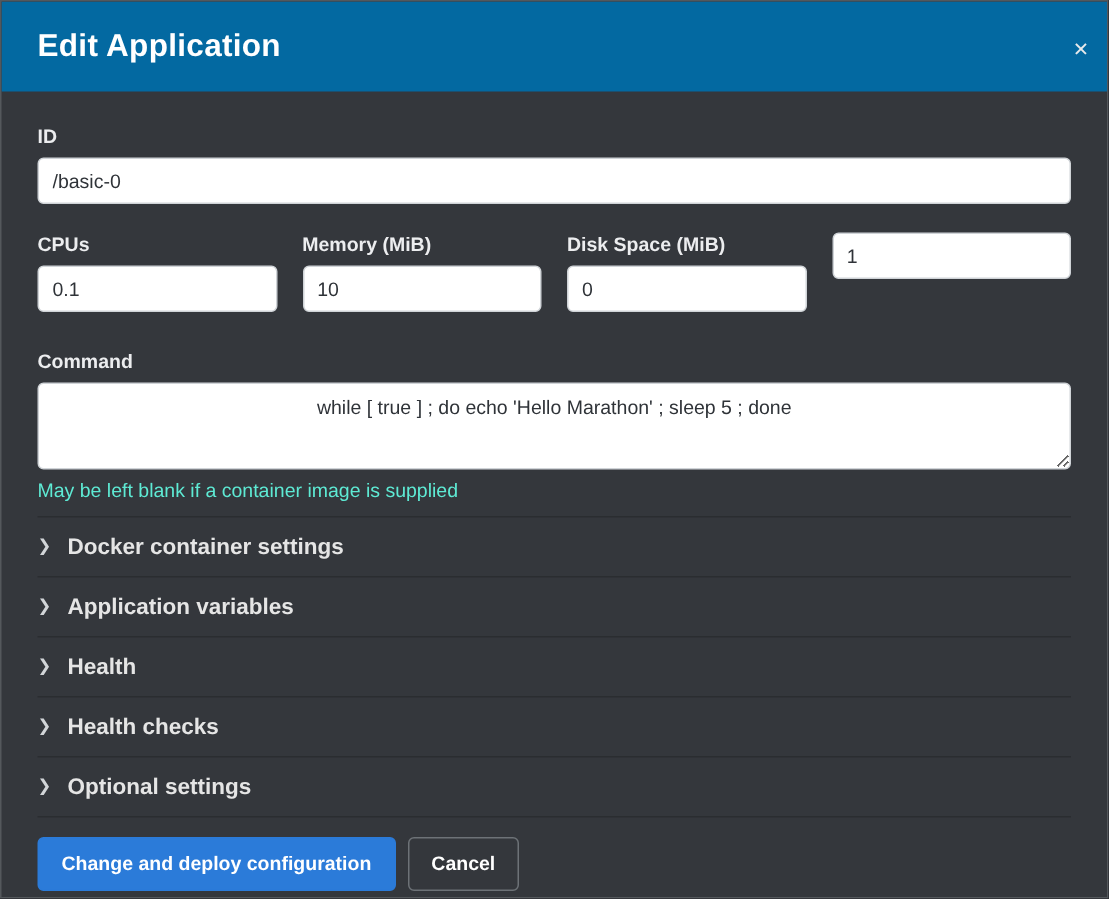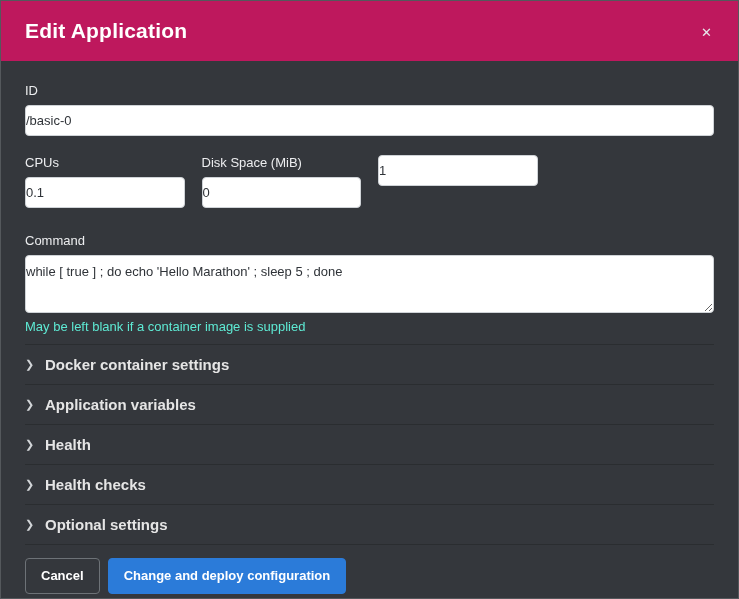--- a/index.html
+++ b/index.html
@@ -11,22 +11,22 @@
   .modal {
     width: 739px;
     height: 599px;
     background: #34373c;
     border: 1px solid #54585c;
     display: flex;
     flex-direction: column;
     overflow: hidden;
   }
   .modal-header {
-    background: #be185d;
-    padding: 18px 24px 18px 24px;
+    background: #0369a1;
+    padding: 18px 10px 18px 24px;
     display: flex;
     justify-content: space-between;
     align-items: flex-end;
     flex: 0 0 auto;
   }
   .modal-title {
     color: #ffffff;
     font-size: 21px;
     font-weight: 600;
     letter-spacing: 0.2px;
@@ -42,47 +42,48 @@
   }
   .modal-body {
     flex: 1 1 auto;
     padding: 22px 24px 0 24px;
   }
   .form-group { margin-bottom: 19px; }
   .field-label {
     display: block;
     color: #ecedef;
     font-size: 13px;
-    font-weight: 400;
+    font-weight: 700;
     margin-bottom: 7px;
   }
   .text-input, .command-textarea {
     width: 100%;
     background: #ffffff;
     border: 1px solid #cfd3d7;
     border-radius: 4px;
     color: #2f3338;
     font-size: 13px;
-    padding: 7px 0;
+    padding: 7px 9px;
     font-family: "Liberation Sans", sans-serif;
     outline: none;
     display: block;
   }
   .text-input { height: 31px; }
   .field-row {
     display: grid;
     grid-template-columns: repeat(4, 1fr);
     column-gap: 17px;
     margin-bottom: 25px;
   }
   .field-row .form-group { margin-bottom: 0; }
   .command-textarea {
     height: 58px;
     resize: vertical;
     line-height: 1.45;
+    text-align: center;
   }
   .help-text {
     color: #5eead4;
     font-size: 13px;
     margin-top: 6px;
   }
   .command-group { margin-bottom: 10px; }
   .sections { border-bottom: 1px solid #2a2d30; }
   .section-row {
     display: flex;
@@ -146,20 +147,24 @@
       <label class="field-label">ID</label>
       <input type="text" class="text-input" value="/basic-0" style="">
     </div>
 
     <div class="field-row">
       <div class="form-group">
         <label class="field-label">CPUs</label>
         <input type="text" class="text-input" value="0.1" style="">
       </div>
       <div class="form-group">
+        <label class="field-label">Memory (MiB)</label>
+        <input type="text" class="text-input" value="10" style="">
+      </div>
+      <div class="form-group">
         <label class="field-label">Disk Space (MiB)</label>
         <input type="text" class="text-input" value="0" style="">
       </div>
       <div class="form-group">
         <input type="text" class="text-input" value="1" style="">
       </div>
     </div>
 
     <div class="form-group command-group">
       <label class="field-label">Command</label>
@@ -186,17 +191,17 @@
       </div>
       <div class="section-row">
         <span class="chevron">❯</span>
         <span class="section-label">Optional settings</span>
       </div>
     </div>
 
   </div>
 
   <div class="modal-footer">
+    <button class="btn btn-primary">Change and deploy configuration</button>
     <button class="btn btn-secondary">Cancel</button>
-    <button class="btn btn-primary">Change and deploy configuration</button>
   </div>
 
 </div>
 
 </body></html>

